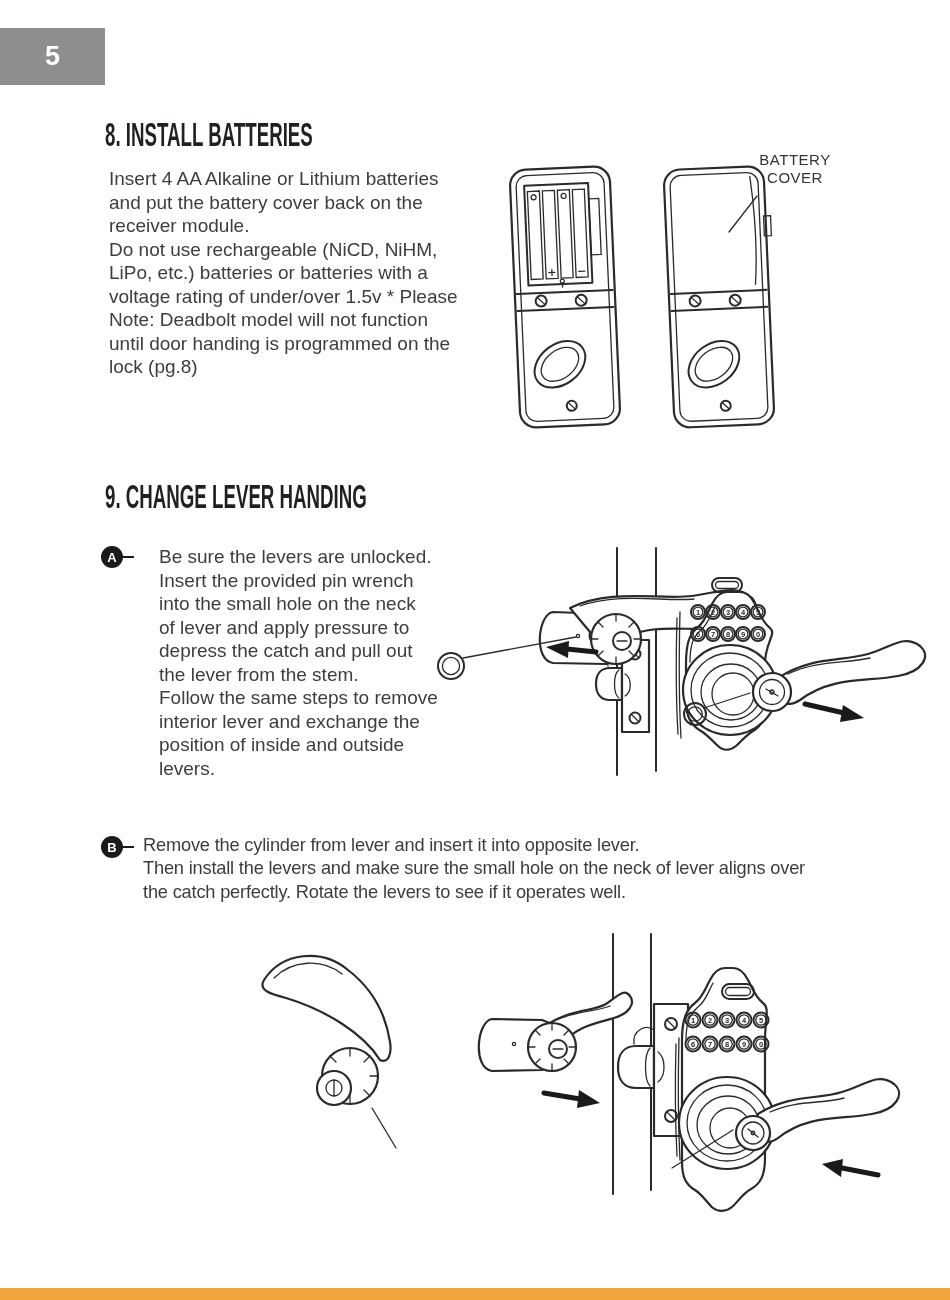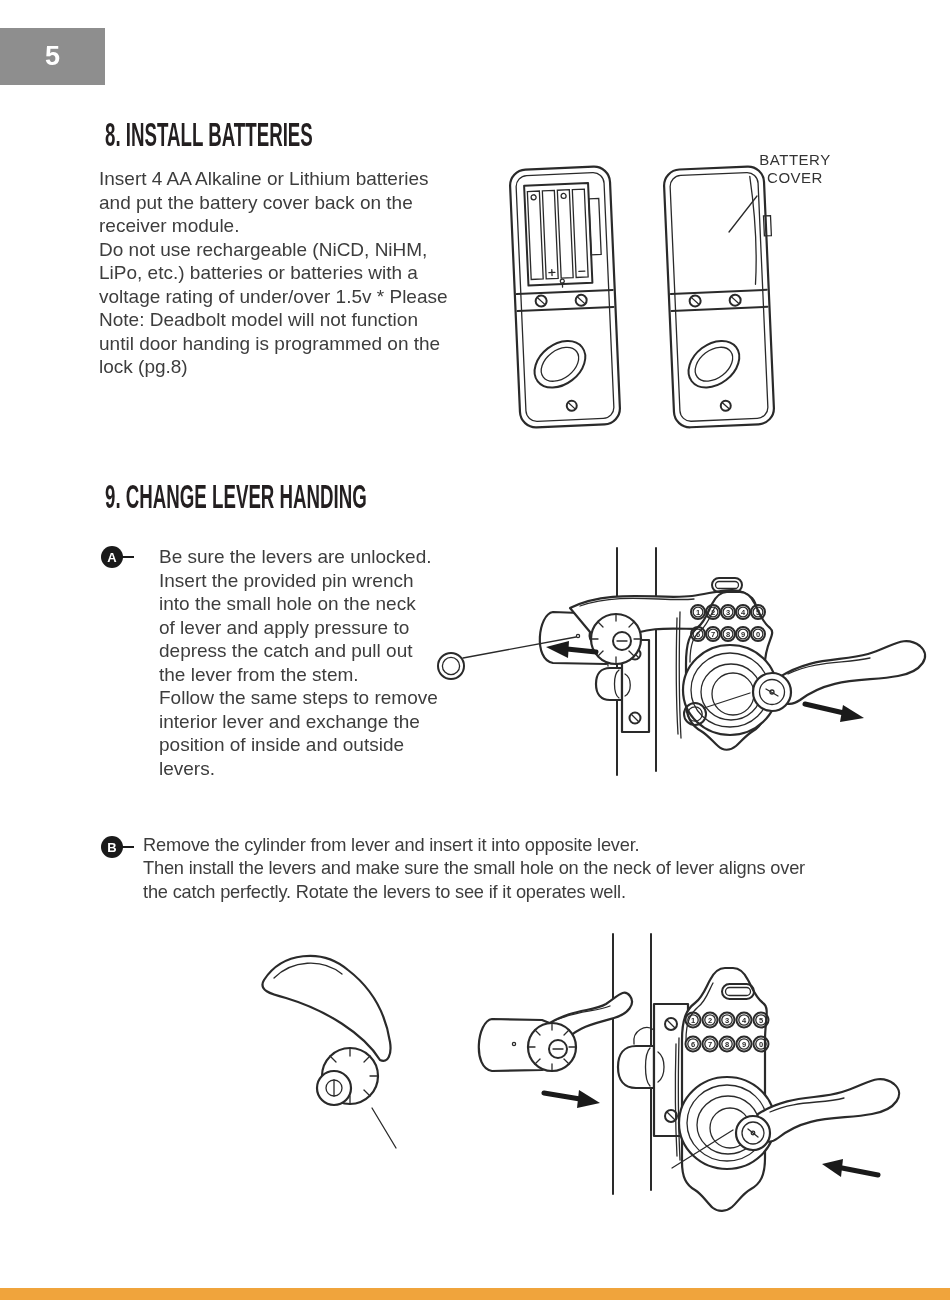--- a/index.html
+++ b/index.html
@@ -49,21 +49,21 @@
   .digit{font-family:"Liberation Sans",sans-serif;font-size:7.5px;font-weight:bold;fill:#2A2A2A;text-anchor:middle;}
 </style>
 </head>
 <body>
 
 <div class="abs pagebox">
   <span>5</span>
 </div>
 
 <div class="abs h-cond" style="left:105px;top:117px;">8. INSTALL BATTERIES</div>
-<div class="abs bodytext" style="left:99px;top:167px;">Insert 4 AA Alkaline or Lithium batteries
+<div class="abs bodytext" style="left:109px;top:167px;">Insert 4 AA Alkaline or Lithium batteries
 and put the battery cover back on the
 receiver module.
 Do not use rechargeable (NiCD, NiHM,
 LiPo, etc.) batteries or batteries with a
 voltage rating of under/over 1.5v * Please
 Note: Deadbolt model will not function
 until door handing is programmed on the
 lock (pg.8)</div>
 
 <svg class="abs" style="left:505px;top:140px;" width="445" height="320" viewBox="0 0 445 320">

